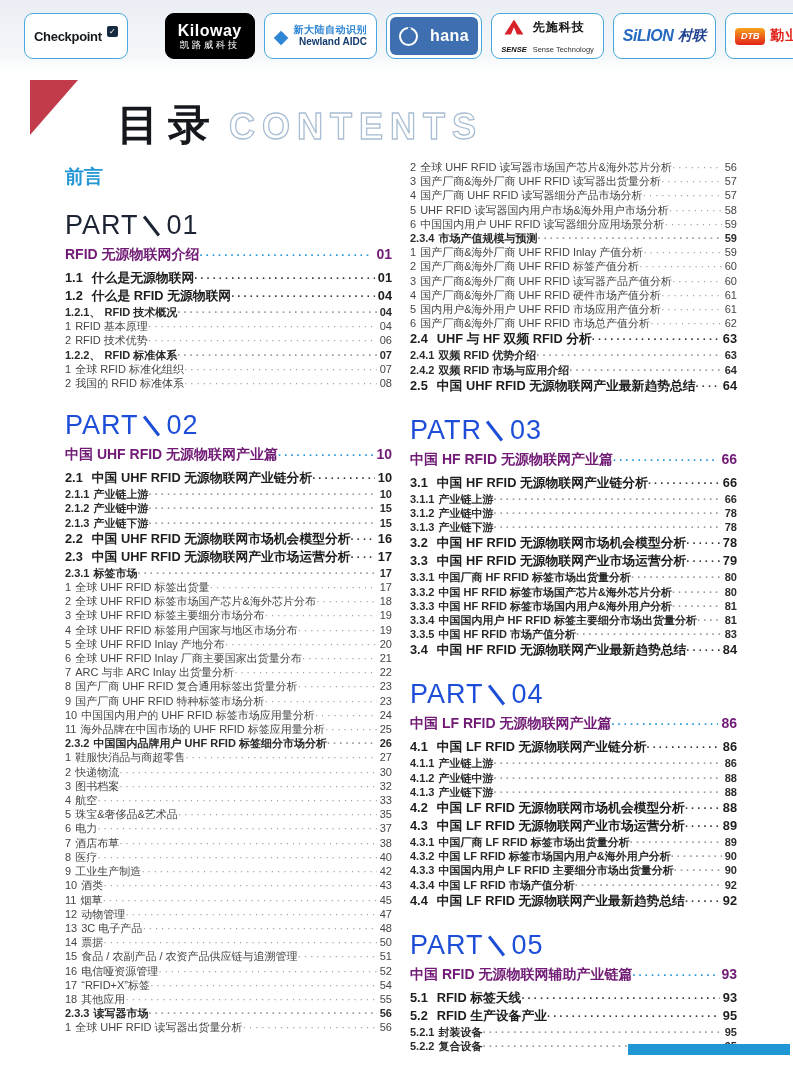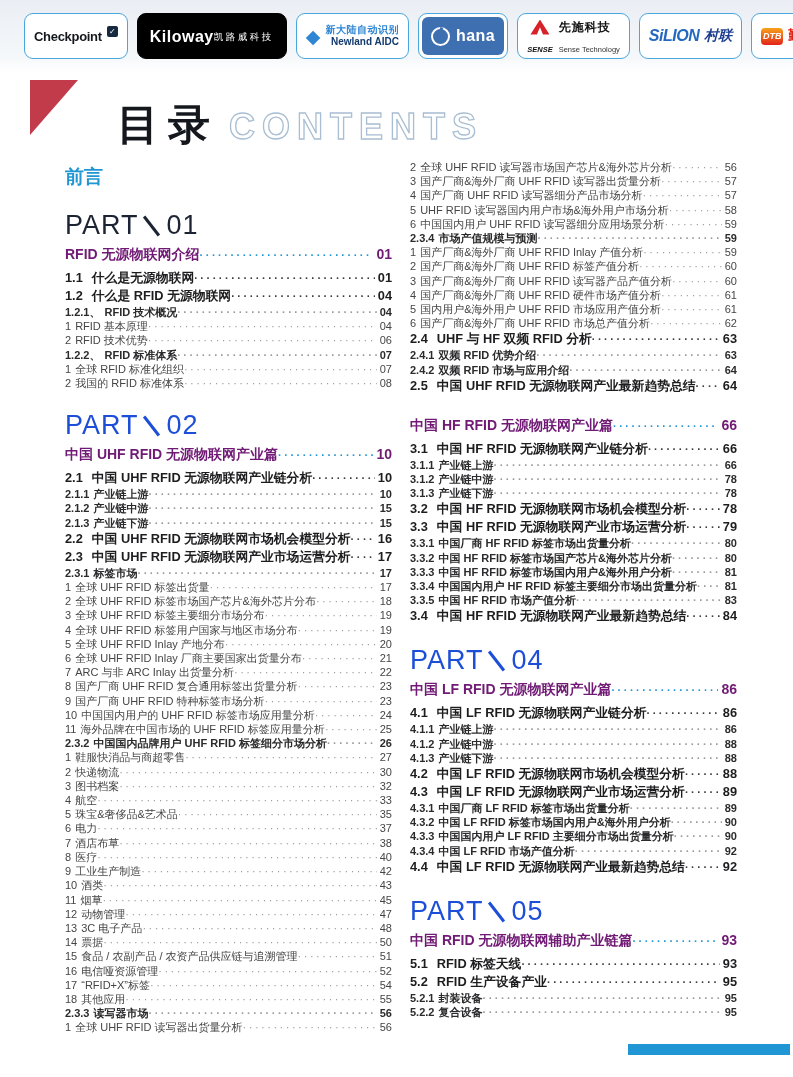--- a/index.html
+++ b/index.html
@@ -7,40 +7,40 @@
        font-family:"Liberation Sans","DejaVu Sans",sans-serif;color:#222;}
 
   
   .logo-strip{height:72px;background:linear-gradient(180deg,#eaeef4 0%,#f5f8fa 80%,#ffffff 100%);
               display:flex;align-items:center;gap:9px;padding-left:24px;box-sizing:border-box;}
   .logo-box{height:46px;background:#fff;border:1px solid #49a7de;border-radius:9px;
             display:flex;align-items:center;padding:0 9px;box-sizing:border-box;gap:5px;flex:0 0 auto;}
   .cp-text{font-size:13px;font-weight:800;color:#14181d;letter-spacing:-0.3px;}
   .cp-badge{display:inline-flex;width:11px;height:11px;background:#16293f;border-radius:2px;color:#fff;
             font-size:8px;align-items:center;justify-content:center;position:relative;top:-5px;}
-  .kiloway{background:#000;border-color:#000;flex-direction:row;gap:0;padding:0 12px;}
+  .kiloway{background:#000;border-color:#000;flex-direction:column;justify-content:center;gap:0;padding:0 12px;margin-left:28px;}
   .kw-en{color:#fff;font-size:16px;font-weight:800;line-height:17px;letter-spacing:0.5px;}
   .kw-cn{color:#fff;font-size:9.5px;letter-spacing:2.5px;line-height:11px;}
   .nl-diamond{color:#2e86d4;font-size:19px;line-height:19px;}
   .nl-col{display:flex;flex-direction:column;justify-content:center;align-items:flex-end;}
   .nl-cn{color:#2e86d4;font-size:10px;font-weight:700;line-height:12px;letter-spacing:0.5px;}
   .nl-en{color:#123a6d;font-size:10px;font-weight:800;line-height:12px;}
   .hana{padding:3px;}
-  .hana-inner{background:#3e6fb0;border-radius:6px;height:38px;display:flex;align-items:center;padding:0 9px;gap:6px;}
+  .hana-inner{background:#3e6fb0;border-radius:6px;height:38px;display:flex;align-items:center;padding:0 9px;gap:12px;}
   .hana-ring{width:15px;height:15px;border:2.5px solid #fff;border-radius:50%;display:inline-block;position:relative;}
   .hana-ring::after{content:"";position:absolute;left:5px;top:-2px;width:2.5px;height:15px;background:#3e6fb0;transform:rotate(18deg);}
   .hana-text{color:#fff;font-size:16px;font-weight:700;letter-spacing:0.5px;}
   .sense{display:grid;grid-template-columns:auto auto;column-gap:6px;row-gap:0;align-items:center;}
   .sense-peak{width:19px;height:15px;background:#d8222a;clip-path:polygon(50% 0,100% 100%,66% 100%,50% 52%,34% 100%,0 100%);justify-self:center;}
   .sense-cn{font-size:12px;font-weight:800;color:#111;letter-spacing:1px;}
   .sense-brand{font-size:7.5px;font-weight:900;font-style:italic;color:#111;justify-self:center;line-height:9px;}
   .sense-en{font-size:7.5px;color:#333;line-height:9px;}
   .si-en{font-size:16px;font-weight:900;font-style:italic;color:#2468c0;letter-spacing:-0.5px;}
   .si-cn{font-size:14px;font-weight:800;font-style:italic;color:#1e3f8f;}
-  .dtb-badge{width:22px;height:17px;background:linear-gradient(180deg,#f7a21b,#e2231a);border-radius:4px;
+  .dtb-badge{width:30px;height:17px;background:linear-gradient(180deg,#f7a21b,#e2231a);border-radius:4px;
              color:#fff;font-size:9px;font-weight:900;font-style:italic;display:inline-flex;align-items:center;justify-content:center;}
   .dtb-cn{font-size:14px;font-weight:800;color:#e2231a;letter-spacing:1px;}
 
   
   .title-row{position:relative;padding-left:96px;margin-top:8px;height:66px;display:flex;align-items:flex-end;}
   .red-triangle{position:absolute;left:30px;top:0;width:48px;height:55px;background:#c13b4b;
                 clip-path:polygon(0 0,100% 0,0 100%);}
   .title-cn{font-size:42px;font-weight:900;color:#14181d;letter-spacing:9px;line-height:1;margin-left:21px;}
   .title-en{font-size:36px;font-weight:800;letter-spacing:7px;line-height:1;margin-left:10px;
             color:transparent;-webkit-text-stroke:1.3px #a9bed2;position:relative;top:-1px;}
@@ -518,20 +518,21 @@
           <span class="p">64</span>
         </div>
         <div class="toc-row l1">
           <span class="no">2.5</span>
           <span class="t">中国 UHF RFID 无源物联网产业最新趋势总结</span>
           <span class="dots"></span>
           <span class="p">64</span>
         </div>
       </section>
       <section class="part-block">
+        <div class="part-head"><span class="pw">PATR</span><span class="pslash"></span><span class="pn">03</span></div>
         <div class="toc-row sub">
           <span class="t">中国 HF RFID 无源物联网产业篇</span>
           <span class="dots"></span>
           <span class="p">66</span>
         </div>
         <div class="toc-row l1">
           <span class="no">3.1</span>
           <span class="t">中国 HF RFID 无源物联网产业链分析</span>
           <span class="dots"></span>
           <span class="p">66</span>

